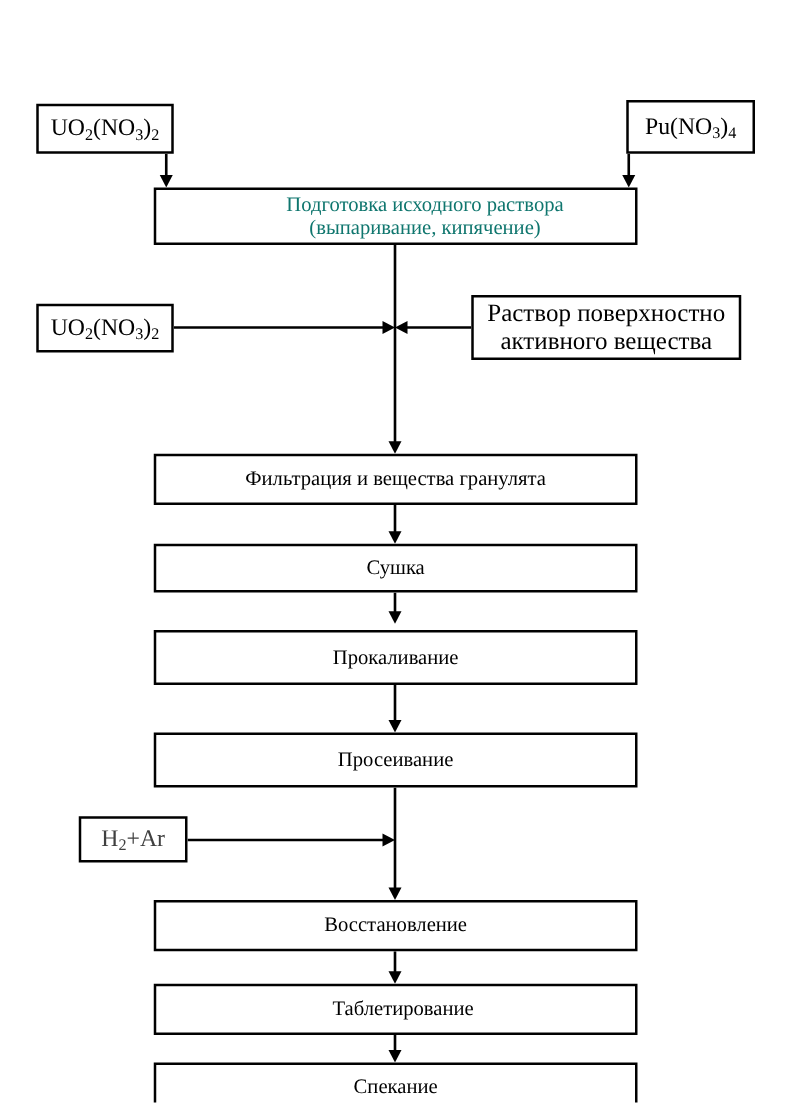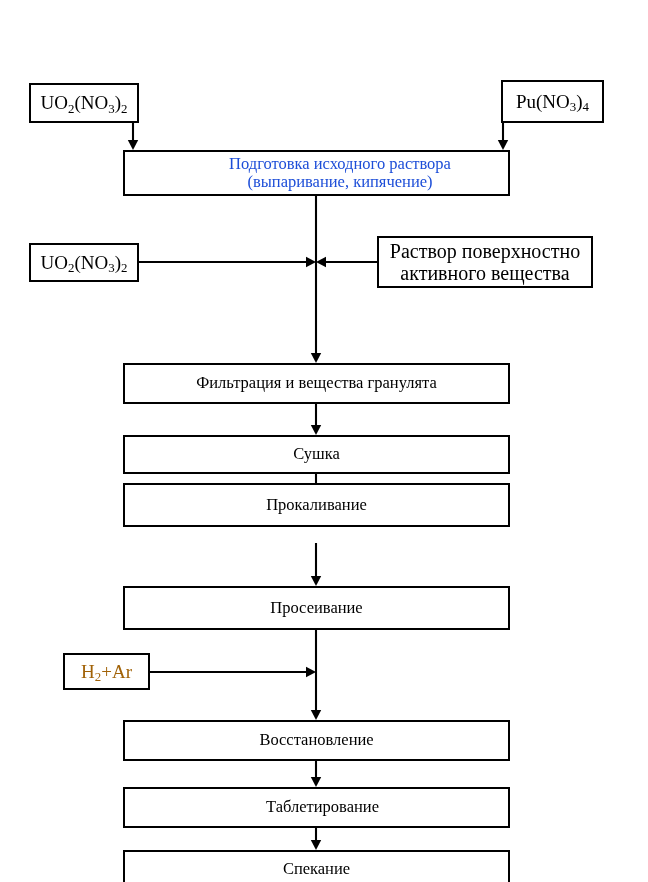--- a/index.html
+++ b/index.html
@@ -129,42 +129,42 @@
         <polygon points="316,810 310.8,800 321.2,800" fill="#000000"></polygon>
       </g>
     </svg>
   <div id="nodes-layer">
       <div class="node chem" style="left: 29px; top: 43px; width: 110px; height: 40px; border-color: rgb(0, 0, 0); background: rgb(255, 255, 255); color: rgb(0, 0, 0);">
         <span class="label">UO<sub>2</sub>(NO<sub>3</sub>)<sub>2</sub></span>
       </div>
       <div class="node chem" style="left: 501px; top: 40px; width: 103px; height: 43px; border-color: rgb(0, 0, 0); background: rgb(255, 255, 255); color: rgb(0, 0, 0);">
         <span class="label">Pu(NO<sub>3</sub>)<sub>4</sub></span>
       </div>
-      <div class="node process-two" style="left: 123px; top: 110px; width: 387px; height: 46px; border-color: rgb(0, 0, 0); background: rgb(255, 255, 255); color: #1d4ed8; padding-left: 47px;">
+      <div class="node process-two" style="left: 123px; top: 110px; width: 387px; height: 46px; border-color: rgb(0, 0, 0); background: rgb(255, 255, 255); color: #0f766e; padding-left: 47px;">
         <span class="label">Подготовка исходного раствора<br>(выпаривание, кипячение)</span>
       </div>
       <div class="node chem" style="left: 29px; top: 203px; width: 110px; height: 39px; border-color: rgb(0, 0, 0); background: rgb(255, 255, 255); color: rgb(0, 0, 0);">
         <span class="label">UO<sub>2</sub>(NO<sub>3</sub>)<sub>2</sub></span>
       </div>
       <div class="node reagent" style="left: 377px; top: 196px; width: 216px; height: 52px; border-color: rgb(0, 0, 0); background: rgb(255, 255, 255); color: rgb(0, 0, 0);">
         <span class="label">Раствор поверхностно<br>активного вещества</span>
       </div>
       <div class="node process" style="left: 123px; top: 323px; width: 387px; height: 41px; border-color: rgb(0, 0, 0); background: rgb(255, 255, 255); color: rgb(0, 0, 0);">
         <span class="label">Фильтрация и вещества гранулята</span>
       </div>
       <div class="node process" style="left: 123px; top: 395px; width: 387px; height: 39px; border-color: rgb(0, 0, 0); background: rgb(255, 255, 255); color: rgb(0, 0, 0);">
         <span class="label">Сушка</span>
       </div>
-      <div class="node process" style="left: 123px; top: 443px; width: 387px; height: 44px; border-color: rgb(0, 0, 0); background: rgb(255, 255, 255); color: rgb(0, 0, 0);">
+      <div class="node process" style="left: 123px; top: 464px; width: 387px; height: 44px; border-color: rgb(0, 0, 0); background: rgb(255, 255, 255); color: rgb(0, 0, 0);">
         <span class="label">Прокаливание</span>
       </div>
       <div class="node process" style="left: 123px; top: 546px; width: 387px; height: 44px; border-color: rgb(0, 0, 0); background: rgb(255, 255, 255); color: rgb(0, 0, 0);">
         <span class="label">Просеивание</span>
       </div>
-      <div class="node chem" style="left: 63px; top: 613px; width: 87px; height: 37px; border-color: rgb(0, 0, 0); background: rgb(255, 255, 255); color: #a16207;">
+      <div class="node chem" style="left: 63px; top: 613px; width: 87px; height: 37px; border-color: rgb(0, 0, 0); background: rgb(255, 255, 255); color: #404040;">
         <span class="label">H<sub>2</sub>+Ar</span>
       </div>
       <div class="node process" style="left: 123px; top: 680px; width: 387px; height: 41px; border-color: rgb(0, 0, 0); background: rgb(255, 255, 255); color: rgb(0, 0, 0);">
         <span class="label">Восстановление</span>
       </div>
       <div class="node process" style="left: 123px; top: 747px; width: 387px; height: 41px; border-color: rgb(0, 0, 0); background: rgb(255, 255, 255); color: rgb(0, 0, 0); padding-left: 12px;">
         <span class="label">Таблетирование</span>
       </div>
       <div class="node process" style="left: 123px; top: 810px; width: 387px; height: 38px; border-color: rgb(0, 0, 0); background: rgb(255, 255, 255); color: rgb(0, 0, 0);">
         <span class="label">Спекание</span>

